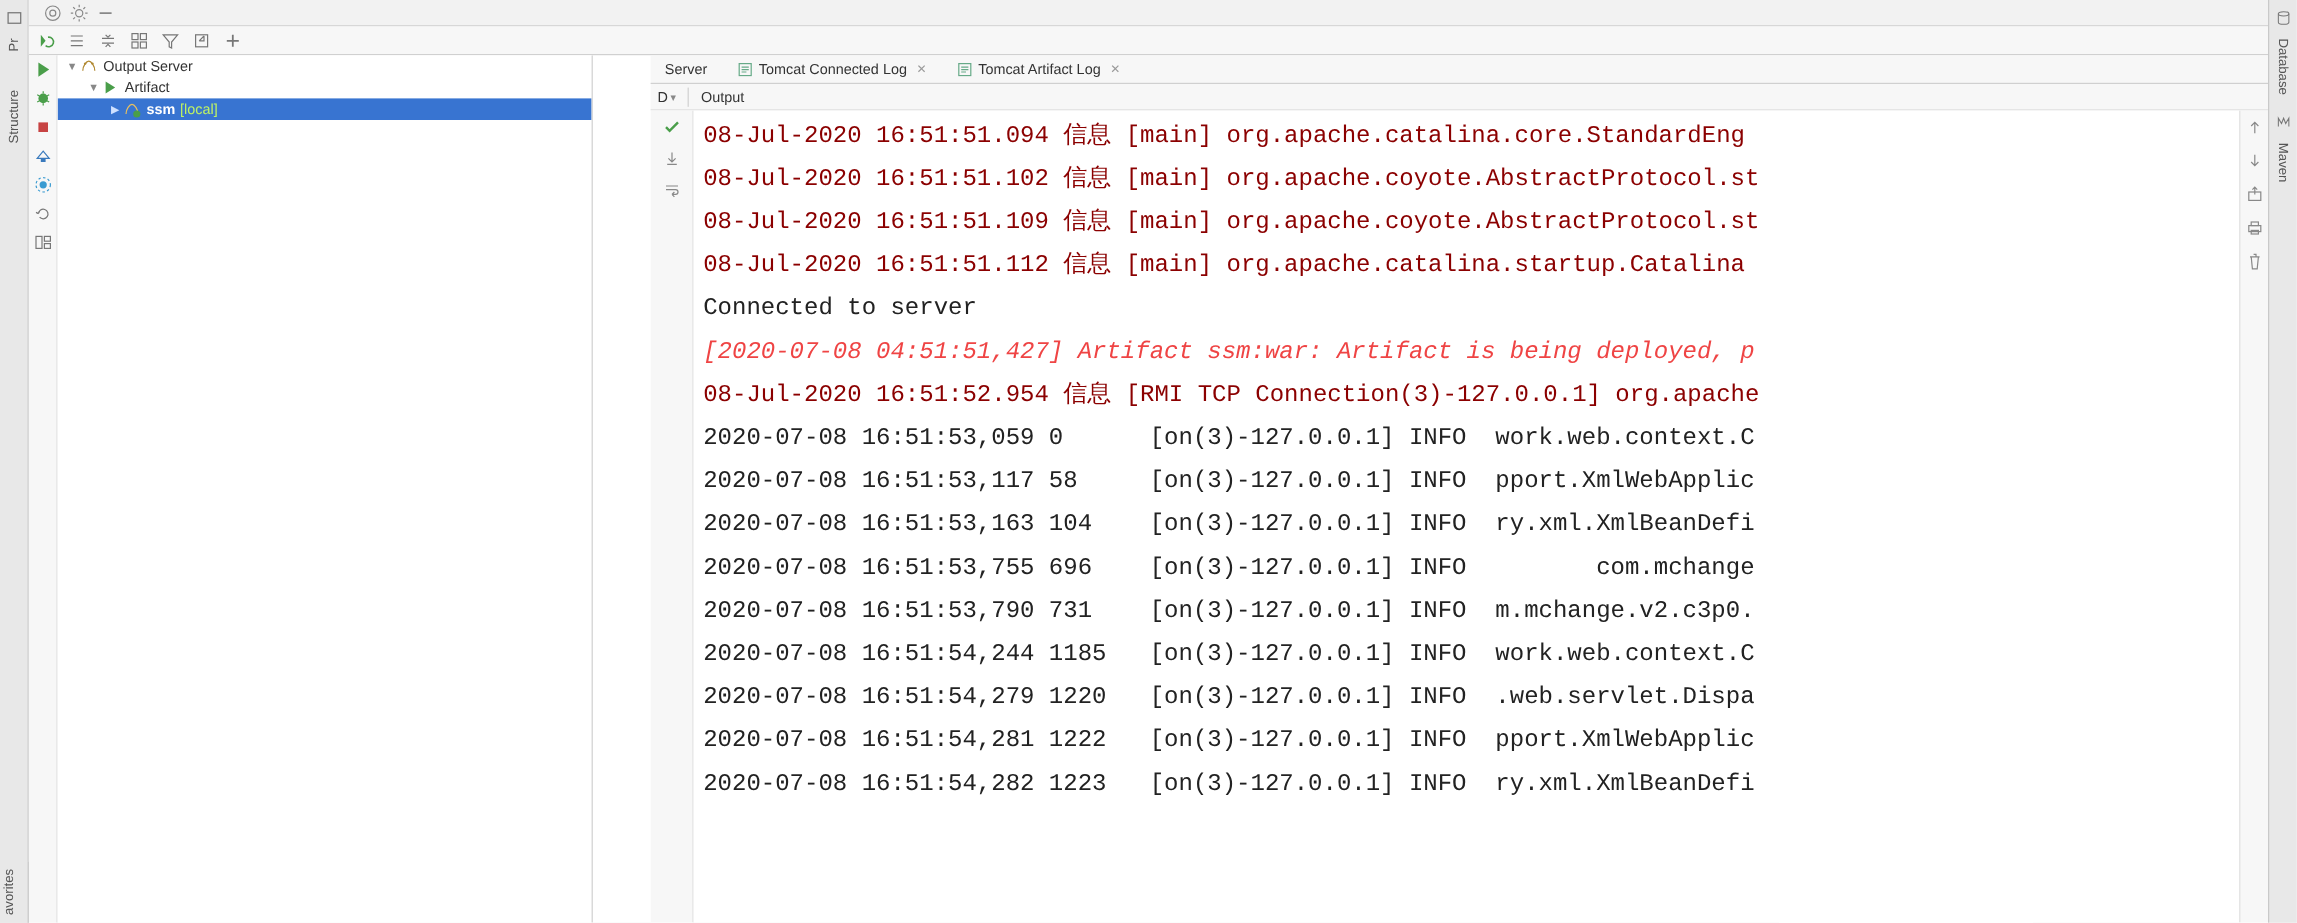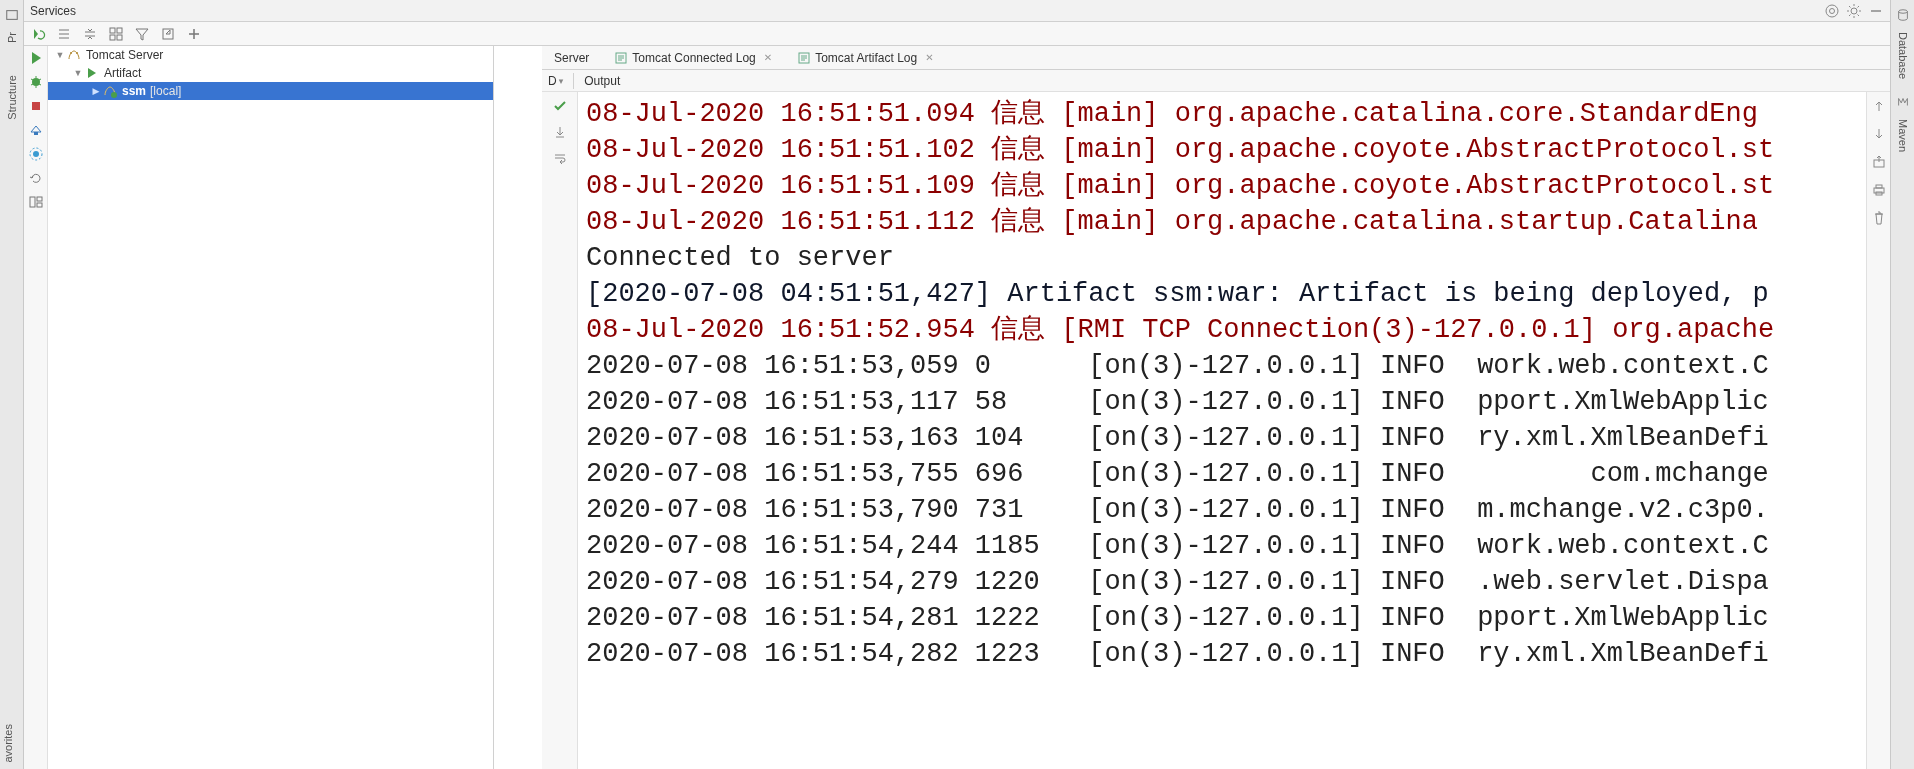--- a/index.html
+++ b/index.html
@@ -37,40 +37,40 @@
 .action-gutter .ab { width: 16px; height: 16px; cursor: pointer; display: flex; align-items: center; justify-content: center; }
 
 
 .tree-panel { width: 446px; background: #fff; border-right: 1px solid #d0d0d0; overflow: auto; }
 .tree-row { display: flex; align-items: center; height: 18px; font-size: 12px; cursor: pointer; }
 .tree-row.sel { background: #3874d1; color: #fff; }
 .tree-arrow { width: 12px; text-align: center; color: #888; font-size: 9px; }
 .tree-icon { width: 16px; height: 16px; margin-right: 4px; }
 .tree-label { white-space: nowrap; }
 .tree-extra { color: #888; margin-left: 4px; }
-.tree-row.sel .tree-extra { color: #e5e5e5; }
+.tree-row.sel .tree-extra { color: #bef264; }
 
 
 .content-col { flex: 1; display: flex; flex-direction: column; overflow: hidden; margin-left: 48px; }
 .tabs-row { height: 24px; background: #f7f7f7; border-bottom: 1px solid #d0d0d0; display: flex; align-items: center; padding: 0 8px; gap: 18px; }
 .tab { display: flex; align-items: center; gap: 5px; font-size: 12px; color: #333; cursor: pointer; padding: 2px 4px; }
 .tab .ticon { width: 12px; height: 12px; }
 .tab .close { color: #999; font-size: 10px; margin-left: 3px; }
 .sub-row { height: 22px; background: #f7f7f7; border-bottom: 1px solid #e0e0e0; display: flex; align-items: center; padding: 0 6px; gap: 6px; font-size: 12px; color: #333; }
 .sub-row .dd { display: flex; align-items: center; gap: 2px; cursor: pointer; }
 .sub-row .divider { width: 1px; height: 16px; background: #d0d0d0; margin: 0 4px; }
 
 
 .console-wrap { flex: 1; display: flex; overflow: hidden; }
 .console-gutter { width: 36px; background: #f7f7f7; border-right: 1px solid #e0e0e0; display: flex; flex-direction: column; align-items: center; padding-top: 6px; gap: 10px; }
 .console-gutter .cb { width: 16px; height: 16px; cursor: pointer; display: flex; align-items: center; justify-content: center; color: #666; }
-.console { flex: 1; background: #fff; overflow: hidden; font-family: "Consolas","Courier New",monospace; font-size: 27px; line-height: 36px; padding: 4px 8px; white-space: pre; }
+.console { flex: 1; background: #fff; overflow: hidden; font-family: "Consolas","Courier New",monospace; font-size: 20px; line-height: 36px; padding: 4px 8px; white-space: pre; }
 .console .l-info { color: #8b0000; }
 .console .l-plain { color: #222; }
-.console .l-art { color: #0f172a; }
+.console .l-art { color: #ef4444; font-style: italic; }
 .right-icon-gutter { width: 24px; background: #f7f7f7; border-left: 1px solid #e0e0e0; display: flex; flex-direction: column; align-items: center; padding-top: 6px; gap: 12px; }
 .right-icon-gutter .rb { width: 16px; height: 16px; cursor: pointer; color: #666; display:flex;align-items:center;justify-content:center;}
 
 svg { display: block; }
 </style>
 </head>
 <body>
 
 <div class="app">
 
@@ -80,21 +80,20 @@
           <rect x="2" y="3" width="12" height="10" fill="none" stroke="#777" stroke-width="1.2"></rect>
         </svg>
     </div>
     <div class="vtab">Pr</div>
     <div class="vtab" style="margin-top:20px">Structure</div>
   </div>
 
   <div class="main">
 
     <div class="titlebar">
-      <span class="title">Services</span>
       <span class="tb-icon">
           <svg viewBox="0 0 16 16">
             <circle cx="8" cy="8" r="6" fill="none" stroke="#888"></circle>
             <circle cx="8" cy="8" r="2.5" fill="none" stroke="#888"></circle>
           </svg>
         </span>
       <span class="tb-icon">
           <svg viewBox="0 0 16 16">
             <circle cx="8" cy="8" r="3" fill="none" stroke="#888"></circle>
             <path d="M8 1v2M8 13v2M1 8h2M13 8h2M3 3l1.5 1.5M11.5 11.5L13 13M13 3l-1.5 1.5M4.5 11.5L3 13" stroke="#888"></path>
@@ -199,21 +198,21 @@
       <div class="tree-panel">
         <div class="tree-row" style="padding-left:6px">
           <span class="tree-arrow">▼</span>
           <span class="tree-icon">
               <svg viewBox="0 0 16 16">
                 <path d="M3 12c0-4 3-8 5-8s5 4 5 8" fill="none" stroke="#b08830"></path>
                 <circle cx="5" cy="6" r="1" fill="#b08830"></circle>
                 <circle cx="11" cy="6" r="1" fill="#b08830"></circle>
               </svg>
             </span>
-          <span class="tree-label">Tomcat Server</span>
+          <span class="tree-label">Output Server</span>
         </div>
         <div class="tree-row" style="padding-left:24px">
           <span class="tree-arrow">▼</span>
           <span class="tree-icon">
               <svg viewBox="0 0 16 16">
                 <path d="M4 3v10l8-5z" fill="#4a9e4a"></path>
               </svg>
             </span>
           <span class="tree-label">Artifact</span>
         </div>

